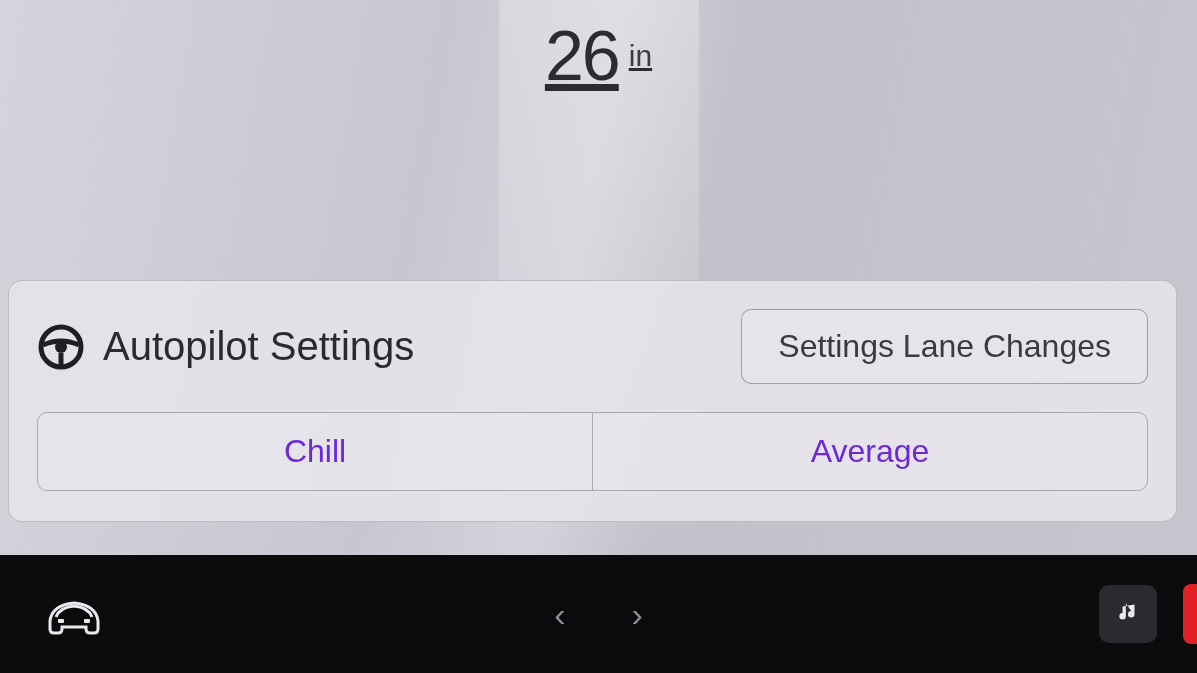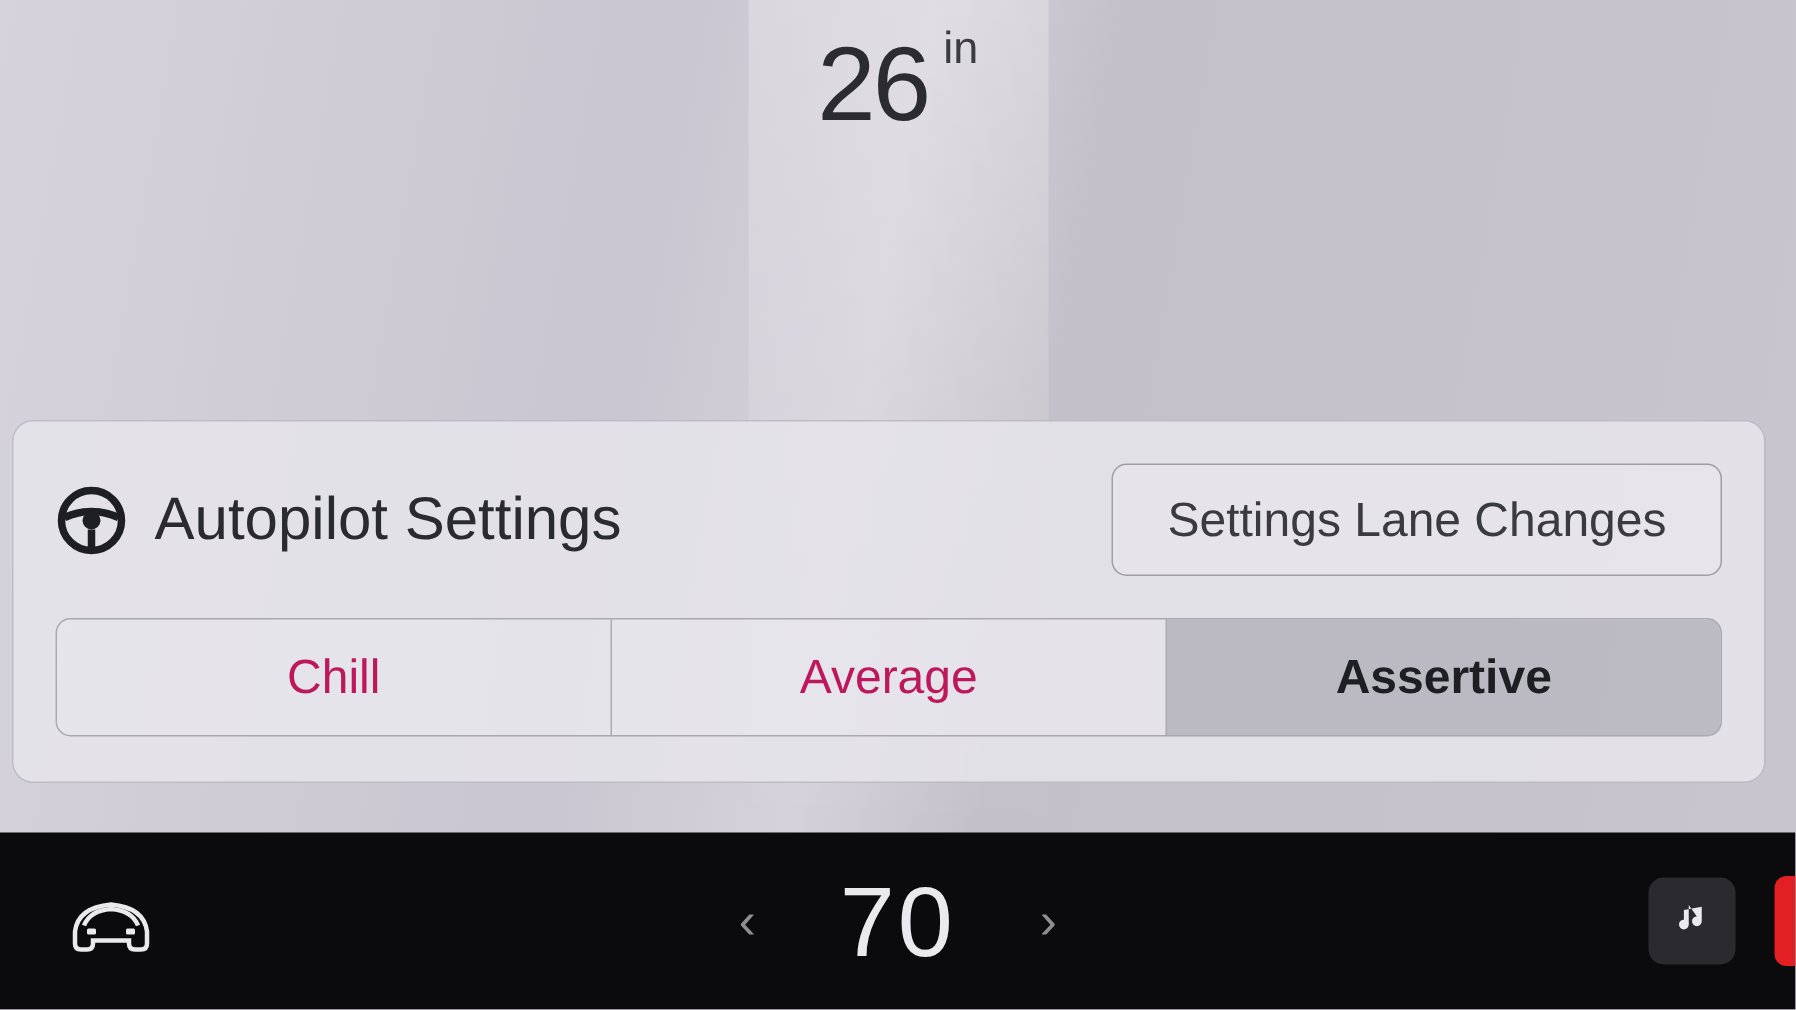--- a/index.html
+++ b/index.html
@@ -13,21 +13,21 @@
   }
   .camera-area::before {
     content:""; position:absolute; left:50%; transform:translateX(-50%);
     top:0; width: 200px; height: 100%;
     background: linear-gradient(180deg, rgba(255,255,255,0.25), rgba(255,255,255,0));
   }
 
   .distance-readout {
     position: absolute; top: 16px; left: 50%; transform: translateX(-50%);
     color: #2b2c30; font-weight: 500;
-    display: flex; align-items: flex-start; gap: 10px;
+    display: flex; align-items: center; gap: 10px; text-decoration: underline;
   }
   .distance-readout .num { font-size: 70px; letter-spacing: -2px; }
   .distance-readout .unit { font-size: 30px; font-weight: 400; color: #3b3c40; }
 
   
   .panel {
     position: absolute; left: 8px; right: 20px; top: 280px;
     padding: 28px 28px 30px 28px;
     background: rgba(230,228,234,0.88);
     border: 1px solid rgba(120,120,130,0.35);
@@ -49,21 +49,21 @@
     cursor: pointer;
   }
 
   .segmented {
     display: flex; width: 100%;
     border: 1.5px solid rgba(100,100,110,0.45);
     border-radius: 10px; overflow: hidden;
   }
   .seg {
     flex: 1; text-align: center; padding: 20px 0;
-    font-size: 32px; color: #be185d; cursor: pointer;
+    font-size: 32px; color: #6d28d9; cursor: pointer;
     background: rgba(255,255,255,0.1);
     border-right: 1.5px solid rgba(100,100,110,0.45);
   }
   .seg:last-child { border-right: none; }
   .seg.selected {
     background: rgba(140,140,150,0.45);
     color: #1e1f22; font-weight: 600;
   }
 
   
@@ -110,39 +110,37 @@
           </svg>
       </span>
       <span class="panel-title">Autopilot Settings</span>
     </div>
     <button class="minimal-btn">Settings Lane Changes</button>
   </div>
 
   <div class="segmented">
     <div class="seg">Chill</div>
     <div class="seg">Average</div>
-    <div class="seg selected">Assertive</div>
   </div>
 </div>
 
 <div class="dock">
   <div class="dock-left">
     <span class="dock-icon">
       <svg viewBox="0 0 68 46">
           <path d="M10 30 Q12 14 34 12 Q56 14 58 30 L58 38 Q58 42 54 42 L50 42 Q46 42 46 38 L46 36 L22 36 L22 38 Q22 42 18 42 L14 42 Q10 42 10 38 Z" fill="none" stroke="#e9e9ee" stroke-width="3"></path>
           <path d="M16 26 Q20 16 34 15 Q48 16 52 26" fill="none" stroke="#e9e9ee" stroke-width="3"></path>
           <rect x="18" y="28" width="6" height="4" rx="1" fill="#e9e9ee"></rect>
           <rect x="44" y="28" width="6" height="4" rx="1" fill="#e9e9ee"></rect>
         </svg>
     </span>
   </div>
 
   <div class="dock-center">
     <span class="chev">‹</span>
-    <span class="speed-num">70</span>
     <span class="chev">›</span>
   </div>
 
   <div class="dock-right">
     <div class="music-btn">
       <span>
         <svg viewBox="0 0 24 24">
             <path d="M10 4 L10 16 A3 3 0 1 1 7 13 L7 7 L18 5 L18 14 A3 3 0 1 1 15 11" fill="#e9e9ee"></path>
           </svg>
       </span>

